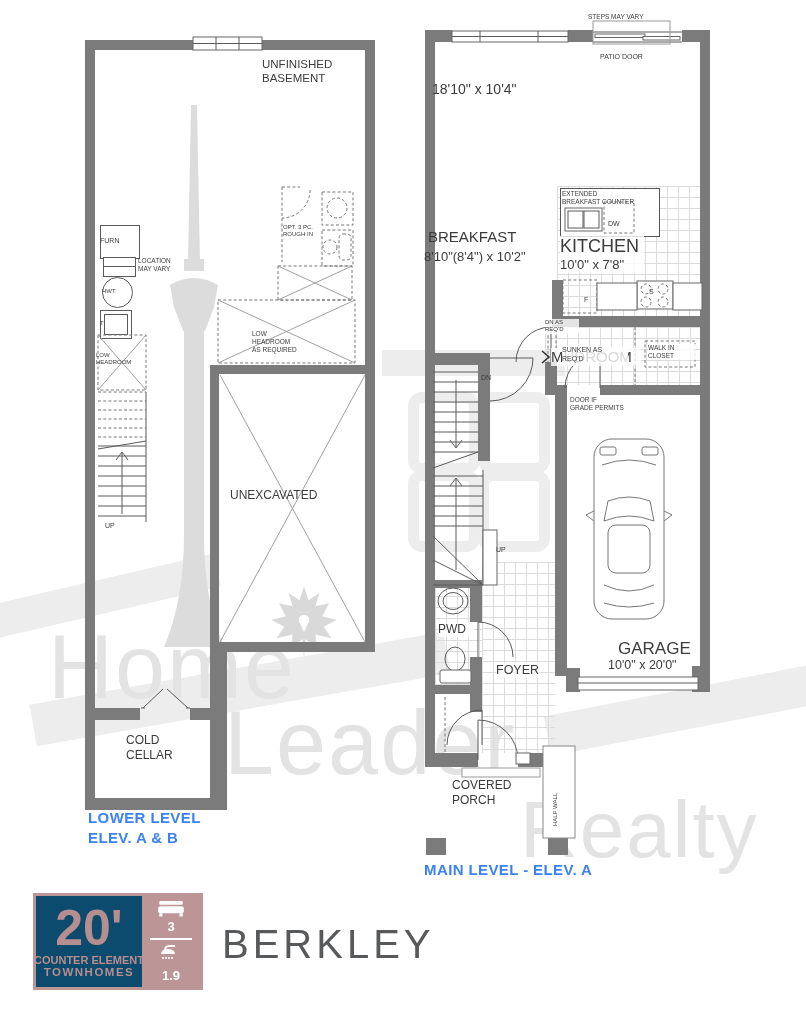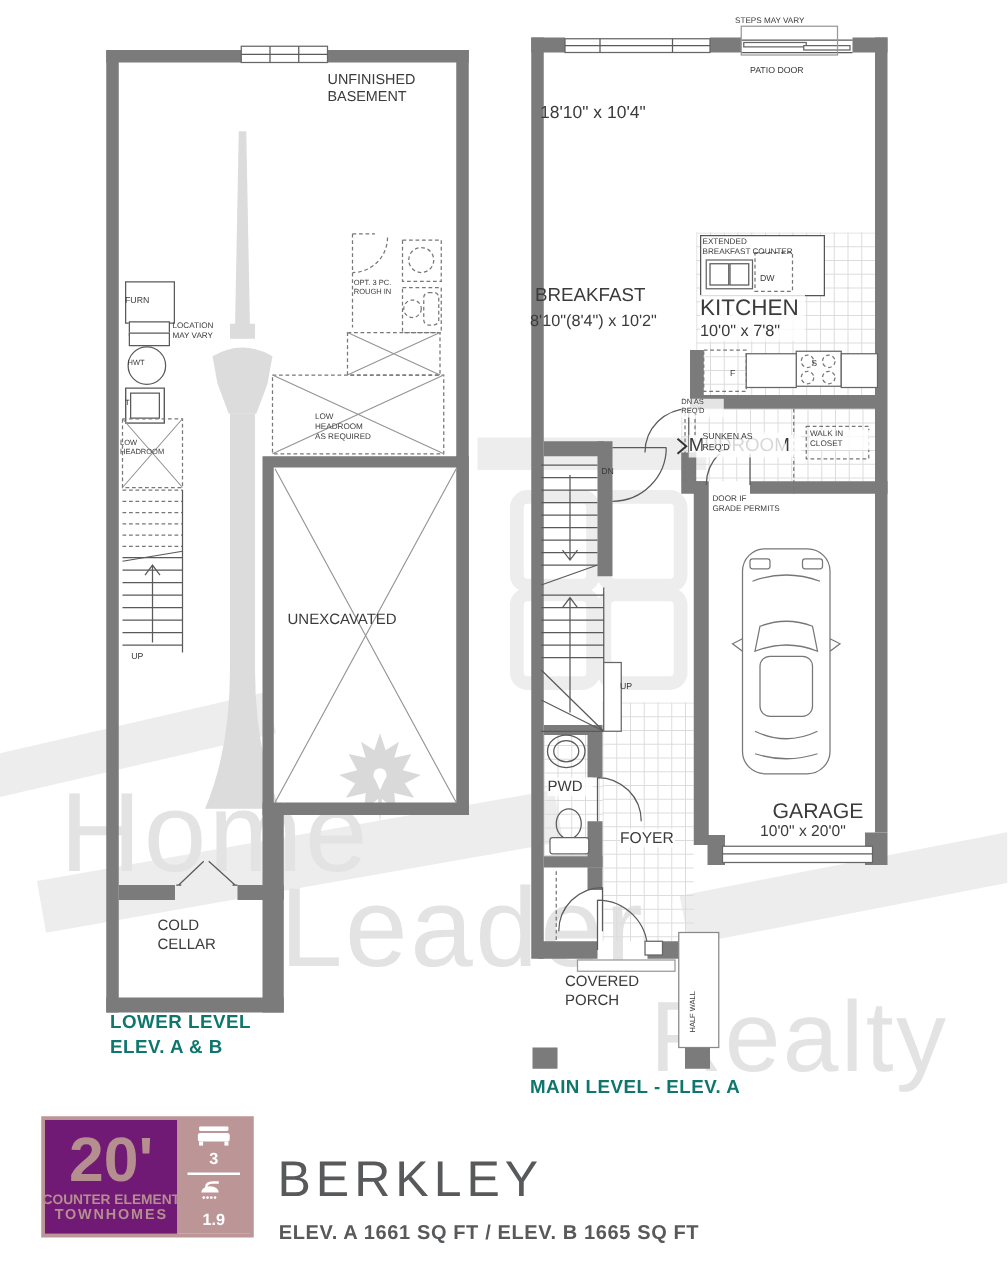--- a/index.html
+++ b/index.html
@@ -14,21 +14,21 @@
   
   .tiles{position:absolute;z-index:2;background-image:
      linear-gradient(#dcdcdc 1px,transparent 1px),
      linear-gradient(90deg,#dcdcdc 1px,transparent 1px);
      background-size:11px 11px;}
   .fill{position:absolute;z-index:3;background:#fff;}
   .wall{position:absolute;background:#7b7b7b;z-index:4;}
   .lines{position:absolute;inset:0;z-index:5;pointer-events:none;}
   .lb{position:absolute;z-index:6;color:#3b3b3b;white-space:pre-line;text-align:left;line-height:1.22;}
   .halo{background:rgba(255,255,255,.8);}
-  .cap{font-weight:bold;color:#0f766e;letter-spacing:.4px;text-align:left;line-height:1.35;}
+  .cap{font-weight:bold;color:#3b82f6;letter-spacing:.4px;text-align:left;line-height:1.35;}
   .box{position:absolute;z-index:5;border:1px solid #5a5a5a;background:#fff;}
   .unex{position:absolute;z-index:4;border:9px solid #7b7b7b;background:transparent;box-sizing:border-box;}
   
   .s{stroke:#5a5a5a;fill:none;stroke-width:1;}
   .sd{stroke:#777;fill:none;stroke-width:1;stroke-dasharray:3 2.2;}
   .sx{stroke:#949494;fill:none;stroke-width:0.9;}
   .sw{stroke:#666;fill:#fff;stroke-width:1;}
   
   .logo{position:absolute;z-index:7;box-sizing:border-box;display:flex;}
   .strip{display:flex;flex-direction:column;align-items:center;justify-content:center;}
@@ -294,21 +294,21 @@
 
     <g>
         <rect class="sw" x="578" y="677" width="120" height="13"></rect>
         <path class="s" d="M578,683 H698"></path>
       </g>
     <rect x="462" y="768" width="78" height="9" fill="#fff" stroke="#999" stroke-width="1"></rect>
     <rect x="543" y="746" width="32" height="92" fill="#fff" stroke="#888" stroke-width="1"></rect>
   </svg>
 
   <div class="logo" style="left:33px;top:893px;width:170px;height:97px;border:3px solid #bc9596;z-index:7;">
-    <div style="width:106px;display:flex;flex-direction:column;align-items:center;justify-content:center;background:#701a75;">
+    <div style="width:106px;display:flex;flex-direction:column;align-items:center;justify-content:center;background:#0c4a6e;">
       <div style="color:#b58e90;font-size:50px;font-weight:600;line-height:.95;">20'</div>
       <div style="color:#b58e90;font-size:11px;font-weight:bold;margin-top:2px;white-space:nowrap;">COUNTER ELEMENT</div>
       <div style="color:#b58e90;font-size:11.5px;font-weight:bold;letter-spacing:1.5px;">TOWNHOMES</div>
     </div>
     <div class="strip" style="flex:1;background:#bc9596;">
       <svg width="26" height="16" viewBox="0 0 24 15">
         <rect x="1" y="0" width="22" height="3.5" rx="1" fill="#fff"></rect>
         <rect x="0" y="5" width="24" height="6.5" rx="2" fill="#fff"></rect>
         <rect x="1" y="11.5" width="3" height="3" fill="#fff"></rect>
           <rect x="20" y="11.5" width="3" height="3" fill="#fff"></rect>
@@ -320,15 +320,14 @@
         <path d="M2,12 A7,5 0 0 1 16,12 Z" fill="#fff"></path>
         <circle cx="4" cy="16" r="1.1" fill="#fff"></circle>
           <circle cx="7" cy="16" r="1.1" fill="#fff"></circle>
         <circle cx="10" cy="16" r="1.1" fill="#fff"></circle>
           <circle cx="13" cy="16" r="1.1" fill="#fff"></circle>
       </svg>
       <div style="color:#fff;font-weight:bold;font-size:13px;margin-top:2px;">1.9</div>
     </div>
   </div>
   <div class="abs" style="left:222px;top:922px;font-size:40px;letter-spacing:4px;color:#58595b;z-index:7;">BERKLEY</div>
-  <div class="abs" style="left:223px;top:978px;font-size:16px;font-weight:bold;letter-spacing:.5px;color:#58595b;z-index:7;">ELEV. A 1661 SQ FT / ELEV. B 1665 SQ FT</div>
 
 </div>
 
 </body></html>

